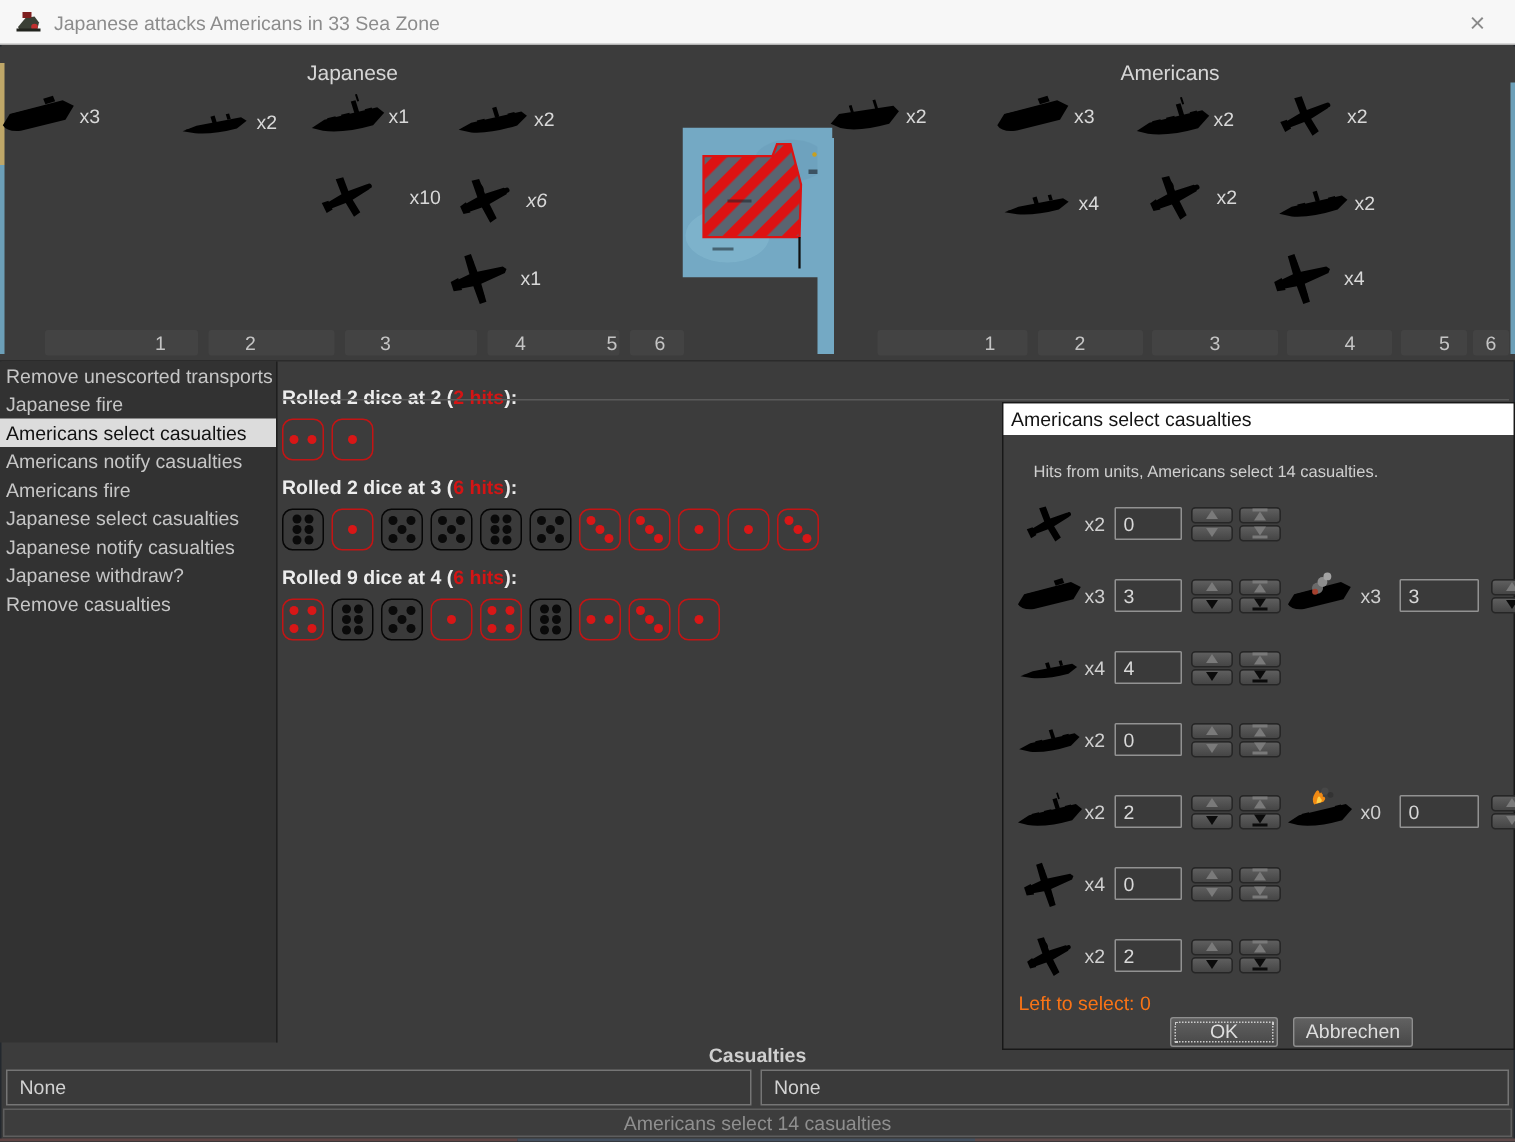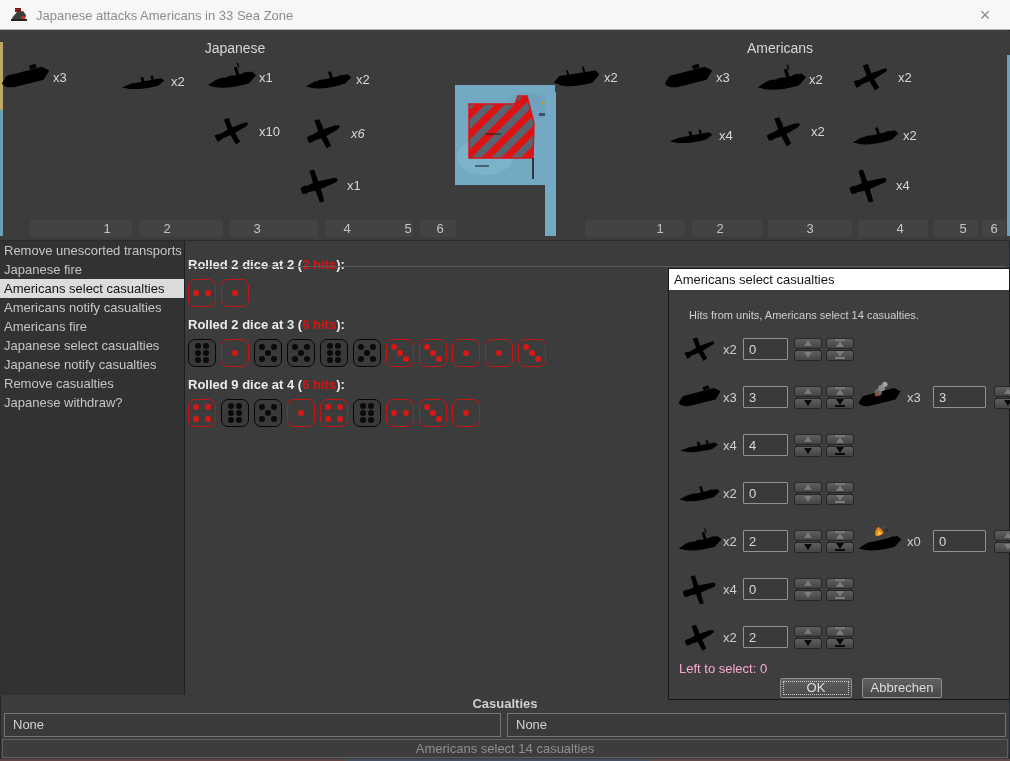--- a/index.html
+++ b/index.html
@@ -56,21 +56,21 @@
   .tri{width:0;height:0;display:block}
   .tri.up{border-left:4px solid transparent;border-right:4px solid transparent;border-bottom:6px solid #7a7a7a}
   .tri.down{border-left:4px solid transparent;border-right:4px solid transparent;border-top:6px solid #7a7a7a}
   .tri.down.en{border-top-color:#0b0b0b}
   .bar{width:10px;height:2px;background:#7a7a7a;display:block}
   .bar.en{background:#0b0b0b}
   .cas-secondary{position:absolute;left:188px;top:7px;display:flex;align-items:center}
   .cas-secondary .cas-count{width:28px;padding-left:4px;box-sizing:border-box}
   .cas-secondary .cas-input{width:46px}
   .cas-secondary .spin-group{margin-left:8px}
-  #left-to-select{position:absolute;left:10px;top:392px;font-size:13px;color:#f9a8d4}
+  #left-to-select{position:absolute;left:10px;top:392px;font-size:13px;color:#f97316}
   .dlg-btn{position:absolute;top:409px;height:20px;background:linear-gradient(#616161,#484848);border:1px solid #8e8e8e;border-radius:2px;color:#dedede;font-size:13px;text-align:center;line-height:18px;box-sizing:border-box;cursor:default}
   #ok-btn{left:111px;width:72px;outline:1px dotted #cccccc;outline-offset:-4px}
   #cancel-btn{left:193px;width:80px}
   
   #casualties-title{position:absolute;left:0;top:696px;width:1010px;text-align:center;font-size:13px;font-weight:bold;color:#cfcfcf;z-index:1}
   .cas-box{position:absolute;top:713px;height:24px;background:#3a3a3a;border:1px solid #757575;color:#d2d2d2;font-size:13px;line-height:22px;padding-left:8px;box-sizing:border-box;z-index:1}
   #cas-left{left:4px;width:497px}
   #cas-right{left:507px;width:499px}
   #status-bar{position:absolute;left:2px;top:739px;width:1006px;height:19px;border:1px solid #5e5e5e;background:#3d3d3d;color:#8f8f8f;font-size:13px;text-align:center;line-height:17px;box-sizing:border-box}
   .bottom-strip{position:absolute;top:759px;height:2px}
@@ -214,21 +214,21 @@
       <use href="#u-battleship"></use>
     </svg>
     <div class="unit-count" style="left: 259px; top: 39px;">x1</div>
     <svg width="52" height="38" viewBox="0 0 56 40" class="unit jp" style="position: absolute; left: 303px; top: 29px;">
       <use href="#u-cruiser"></use>
     </svg>
     <div class="unit-count" style="left: 356px; top: 41px;">x2</div>
     <svg width="52" height="38" viewBox="0 0 56 40" class="unit jp" style="position: absolute; left: 206px; top: 81px;">
       <use href="#u-fighter"></use>
     </svg>
-    <div class="unit-count" style="left: 259px; top: 93px;">x10</div>
+    <div class="unit-count" style="left: 273px; top: 93px;">x10</div>
     <svg width="52" height="38" viewBox="0 0 56 40" class="unit jp" style="position: absolute; left: 298px; top: 83px;">
       <use href="#u-tactical-bomber"></use>
     </svg>
     <div class="unit-count" style="left: 351px; top: 95px; font-style: italic;">x6</div>
     <svg width="52" height="38" viewBox="0 0 56 40" class="unit jp" style="position: absolute; left: 294px; top: 135px;">
       <use href="#u-bomber"></use>
     </svg>
     <div class="unit-count" style="left: 347px; top: 147px;">x1</div>
     <div class="num-strip" style="left: 585px; width: 100px;"></div>
     <div class="num-strip" style="left: 692px; width: 70px;"></div>
@@ -279,22 +279,22 @@
 
 <div id="steps-panel">
   <div id="steps-list">
       <div class="step-item">Remove unescorted transports</div>
       <div class="step-item">Japanese fire</div>
       <div class="step-item selected">Americans select casualties</div>
       <div class="step-item">Americans notify casualties</div>
       <div class="step-item">Americans fire</div>
       <div class="step-item">Japanese select casualties</div>
       <div class="step-item">Japanese notify casualties</div>
+      <div class="step-item">Japanese withdraw?</div>
       <div class="step-item">Remove casualties</div>
-      <div class="step-item">Japanese withdraw?</div>
     </div>
 </div>
 
 <div id="dice-flow">
   <div id="rolls">
       <div class="roll-label"><span>Rolled 2 dice at 2 (</span><span class="hits">2 hits</span><span>):</span></div>
       <div class="dice-row">
         <div class="die hit">
           <span class="pip" style="left: 28%; top: 50%;"></span>
           <span class="pip" style="left: 72%; top: 50%;"></span>

